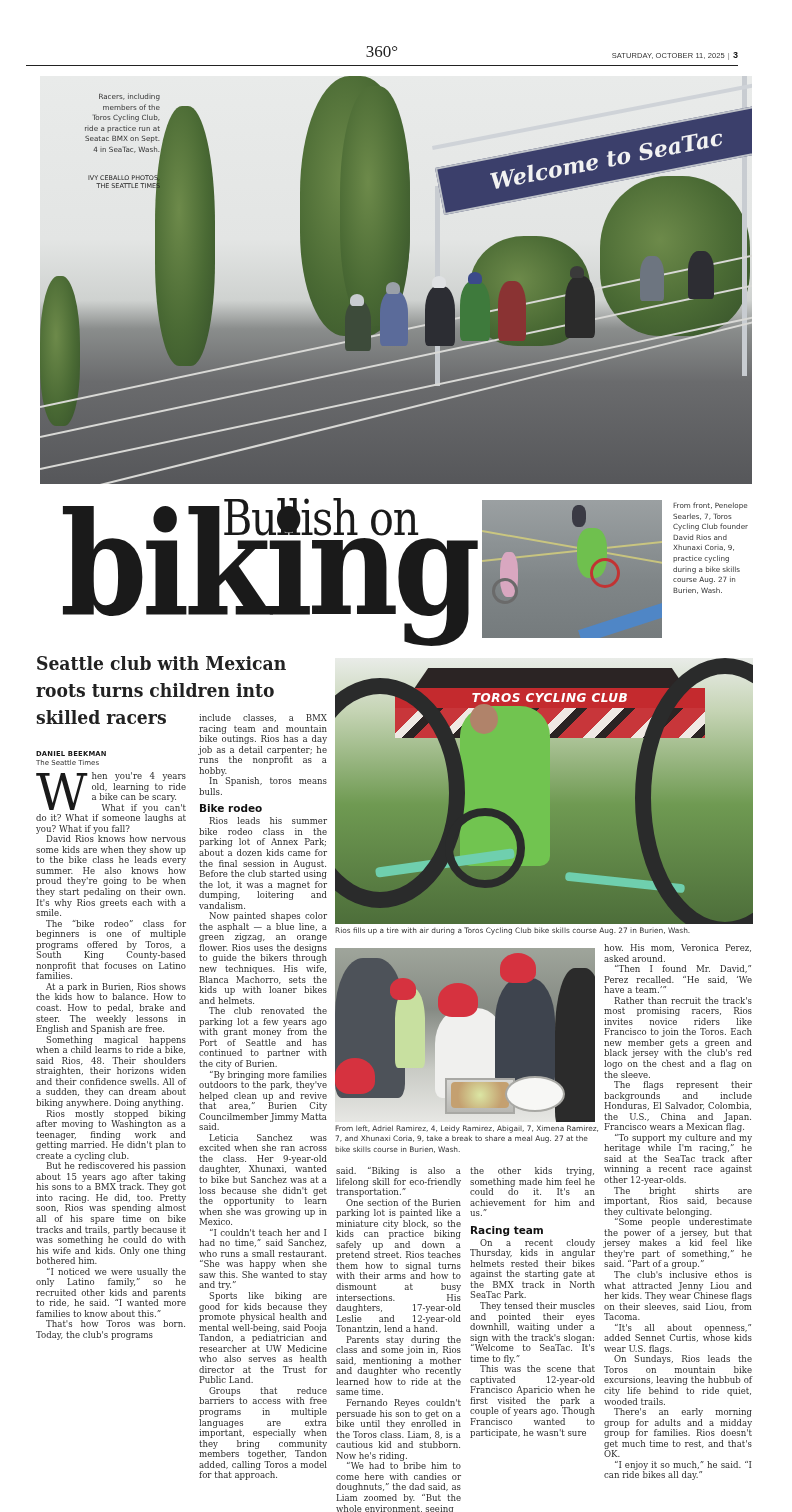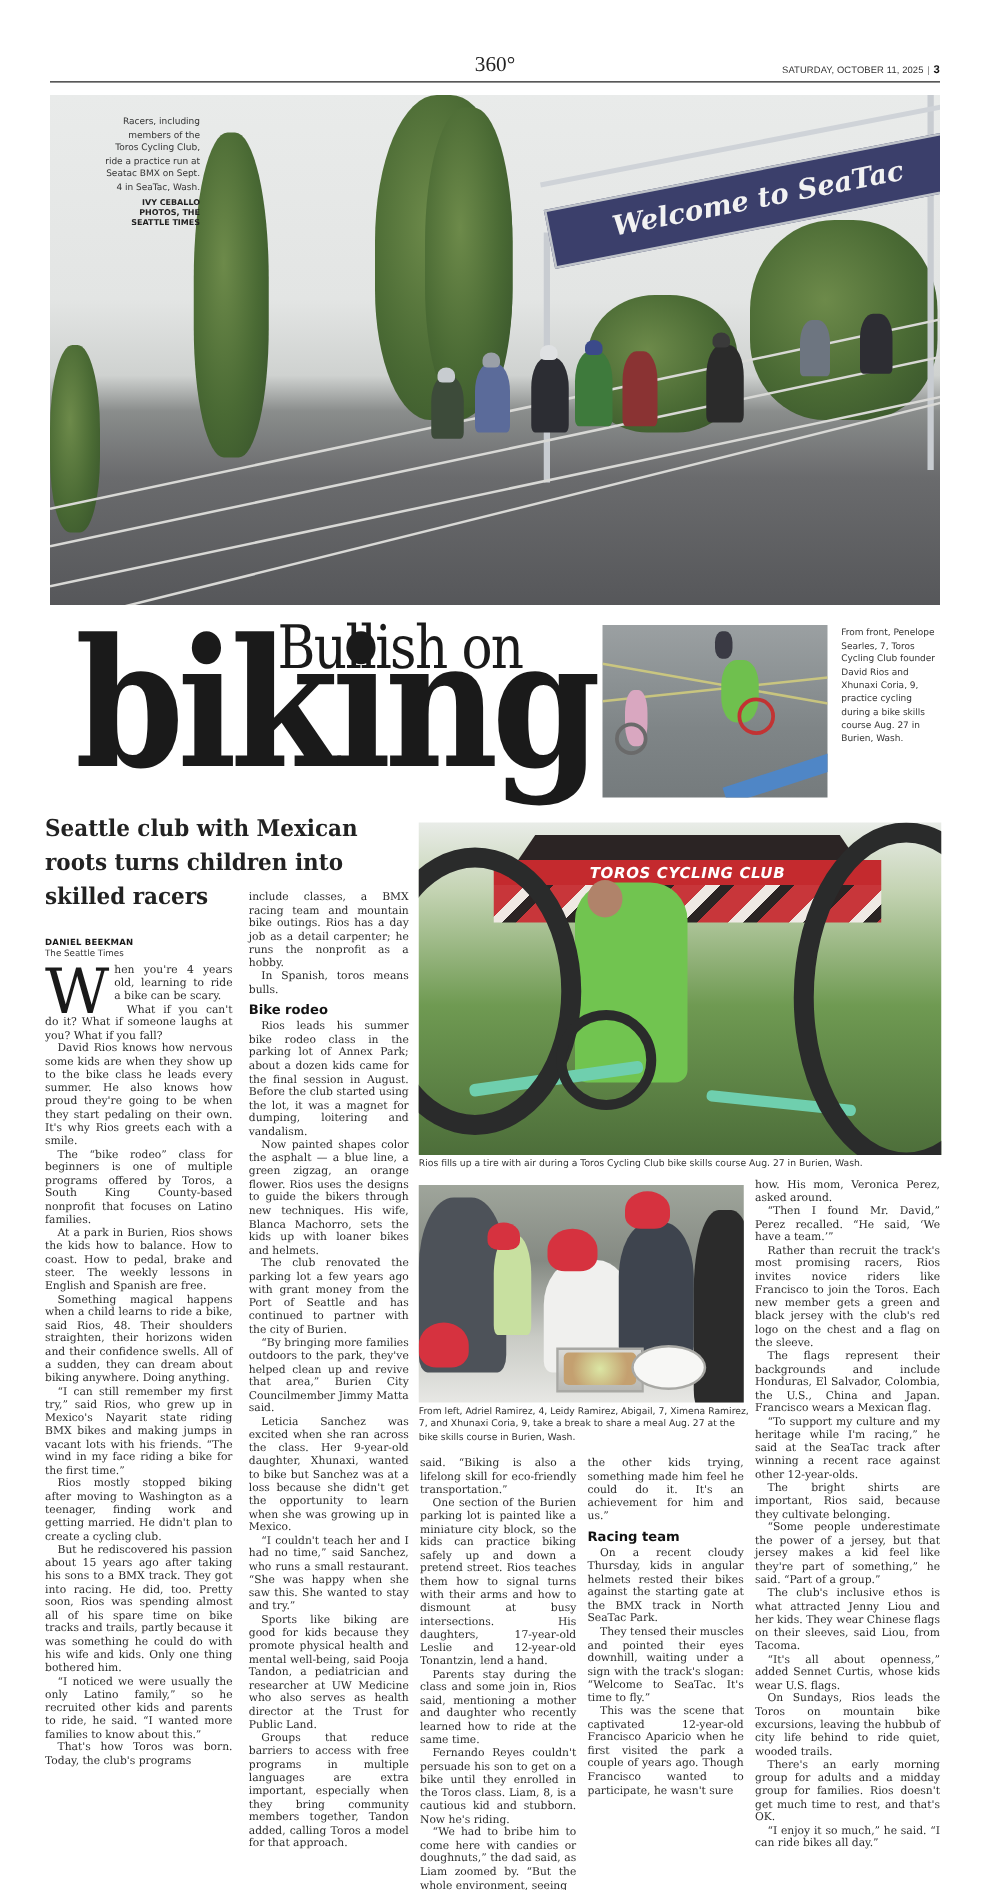--- a/index.html
+++ b/index.html
@@ -1,38 +1,38 @@
 <!DOCTYPE html>
 <html><head>
 <meta charset="utf-8">
 <style>
   * { box-sizing: border-box; margin: 0; padding: 0; }
   html, body { width: 792px; height: 1512px; background: #ffffff; overflow: hidden; }
   body { position: relative; font-family: "DejaVu Serif", serif; color: #1a1a1a; }
 
   
-  .masthead { position: absolute; left: 40px; top: 40px; width: 712px; height: 26px; border-bottom: 1.5px solid #222; text-decoration: underline; }
+  .masthead { position: absolute; left: 26px; top: 40px; width: 712px; height: 26px; border-bottom: 1.5px solid #222; text-decoration: underline; }
   .section-title { position: absolute; left: 0; right: 0; top: 2px; text-align: center; font-family: "Liberation Serif", serif; font-size: 17px; color: #222; }
   .dateline { position: absolute; right: 0; top: 10px; font-family: "Liberation Sans", sans-serif; font-size: 7.5px; color: #333; letter-spacing: 0.1px; margin-left: 40px; }
   .dateline .sep { margin: 0 3px; color: #777; }
   .dateline .pg { font-weight: bold; font-size: 9px; color: #111; }
 
   
   .hero { position: absolute; left: 40px; top: 76px; width: 712px; height: 408px; overflow: hidden;
     background: linear-gradient(180deg, #e9ebea 0%, #e3e5e4 40%, #cfd2d0 55%, #8a8d8c 62%, #6a6b6d 75%, #56575a 100%); }
   .hero .tree { position: absolute; border-radius: 45% 45% 40% 40%; background: radial-gradient(ellipse at 40% 40%, #6d8a4a 0%, #4a6a34 55%, #35502a 100%); }
   .hero .banner { position: absolute; left: 395px; top: 92px; width: 340px; height: 48px; background: #3b3f6b; transform: rotate(-11deg); transform-origin: left top; border: 2px solid #bfc3c9; display: flex; align-items: center; justify-content: center; }
   .hero .banner span { color: #f2f2f2; font-family: "DejaVu Serif", serif; font-style: italic; font-weight: bold; font-size: 22px; }
   .hero .truss { position: absolute; left: 392px; top: 70px; width: 350px; height: 4px; background: #cfd3d8; transform: rotate(-11deg); transform-origin: left top; }
   .hero .post { position: absolute; width: 5px; background: #c8ccd1; }
   .hero .track-line { position: absolute; height: 2px; background: #d9d9d6; transform-origin: left center; }
   .hero .rider { position: absolute; border-radius: 40% 40% 10% 10%; }
   .hero .helmet { position: absolute; width: 14px; height: 12px; border-radius: 50% 50% 30% 30%; }
   .hero-caption { position: absolute; left: 82px; top: 92px; width: 78px; text-align: right; font-family: "DejaVu Sans", sans-serif; font-size: 7.2px; line-height: 10.6px; color: #333; }
-  .hero-caption .credit { display: block; margin-top: 2px; font-weight: bold; font-size: 6.4px; line-height: 8.4px; color: #222; }
+  .hero-caption .credit { display: block; margin-top: 18px; font-weight: normal; font-size: 6.4px; line-height: 8.4px; color: #222; }
 
   
   .headline-top { position: absolute; left: 222px; top: 492px; font-family: "DejaVu Serif", serif; font-size: 48px; line-height: 52px; color: #1a1a1a; letter-spacing: -1.5px; font-weight: normal; transform: scaleX(0.86); transform-origin: left top; }
   .headline-big { position: absolute; left: 60px; top: 484px; font-family: "DejaVu Serif", serif; font-size: 142px; line-height: 160px; color: #1a1a1a; letter-spacing: -6px; transform: scaleX(0.88); transform-origin: left top; }
   .subhead { position: absolute; left: 36px; top: 650px; width: 296px; font-family: "DejaVu Serif", serif; font-size: 18.5px; line-height: 27px; color: #222; transform: scaleX(0.93); transform-origin: left top; }
 
   
   .photo-sm { position: absolute; left: 482px; top: 500px; width: 180px; height: 138px; overflow: hidden;
     background: linear-gradient(180deg, #9ba0a2 0%, #8d9395 30%, #7f8587 60%, #757b7d 100%); }
   .photo-sm .lines { position: absolute; height: 2px; background: #d8d27a; opacity: 0.8; transform-origin: left center; }
@@ -173,21 +173,20 @@
 
 <div class="col c1">
   <div class="byline-name">DANIEL BEEKMAN</div>
   <div class="byline-org">The Seattle Times</div>
   <p class="noindent"><span class="dropcap">W</span><span>hen you're 4 years old, learning to ride a bike can be scary.</span></p>
   <p>What if you can't do it? What if someone laughs at you? What if you fall?</p>
   <p>David Rios knows how nervous some kids are when they show up to the bike class he leads every summer. He also knows how proud they're going to be when they start pedaling on their own. It's why Rios greets each with a smile.</p>
   <p>The “bike rodeo” class for beginners is one of multiple programs offered by Toros, a South King County-based nonprofit that focuses on Latino families.</p>
   <p>At a park in Burien, Rios shows the kids how to balance. How to coast. How to pedal, brake and steer. The weekly lessons in English and Spanish are free.</p>
   <p>Something magical happens when a child learns to ride a bike, said Rios, 48. Their shoulders straighten, their horizons widen and their confidence swells. All of a sudden, they can dream about biking anywhere. Doing anything.</p>
-  <p>“I can still remember my first try,” said Rios, who grew up in Mexico's Nayarit state riding BMX bikes and making jumps in vacant lots with his friends. “The wind in my face riding a bike for the first time.”</p>
   <p>Rios mostly stopped biking after moving to Washington as a teenager, finding work and getting married. He didn't plan to create a cycling club.</p>
   <p>But he rediscovered his passion about 15 years ago after taking his sons to a BMX track. They got into racing. He did, too. Pretty soon, Rios was spending almost all of his spare time on bike tracks and trails, partly because it was something he could do with his wife and kids. Only one thing bothered him.</p>
   <p>“I noticed we were usually the only Latino family,” so he recruited other kids and parents to ride, he said. “I wanted more families to know about this.”</p>
   <p>That's how Toros was born. Today, the club's programs</p>
 </div>
 
 <div class="col c2">
   <p class="noindent">include classes, a BMX racing team and mountain bike outings. Rios has a day job as a detail carpenter; he runs the nonprofit as a hobby.</p>
   <p>In Spanish, toros means bulls.</p>
   <div class="subhead-inline">Bike rodeo</div>

